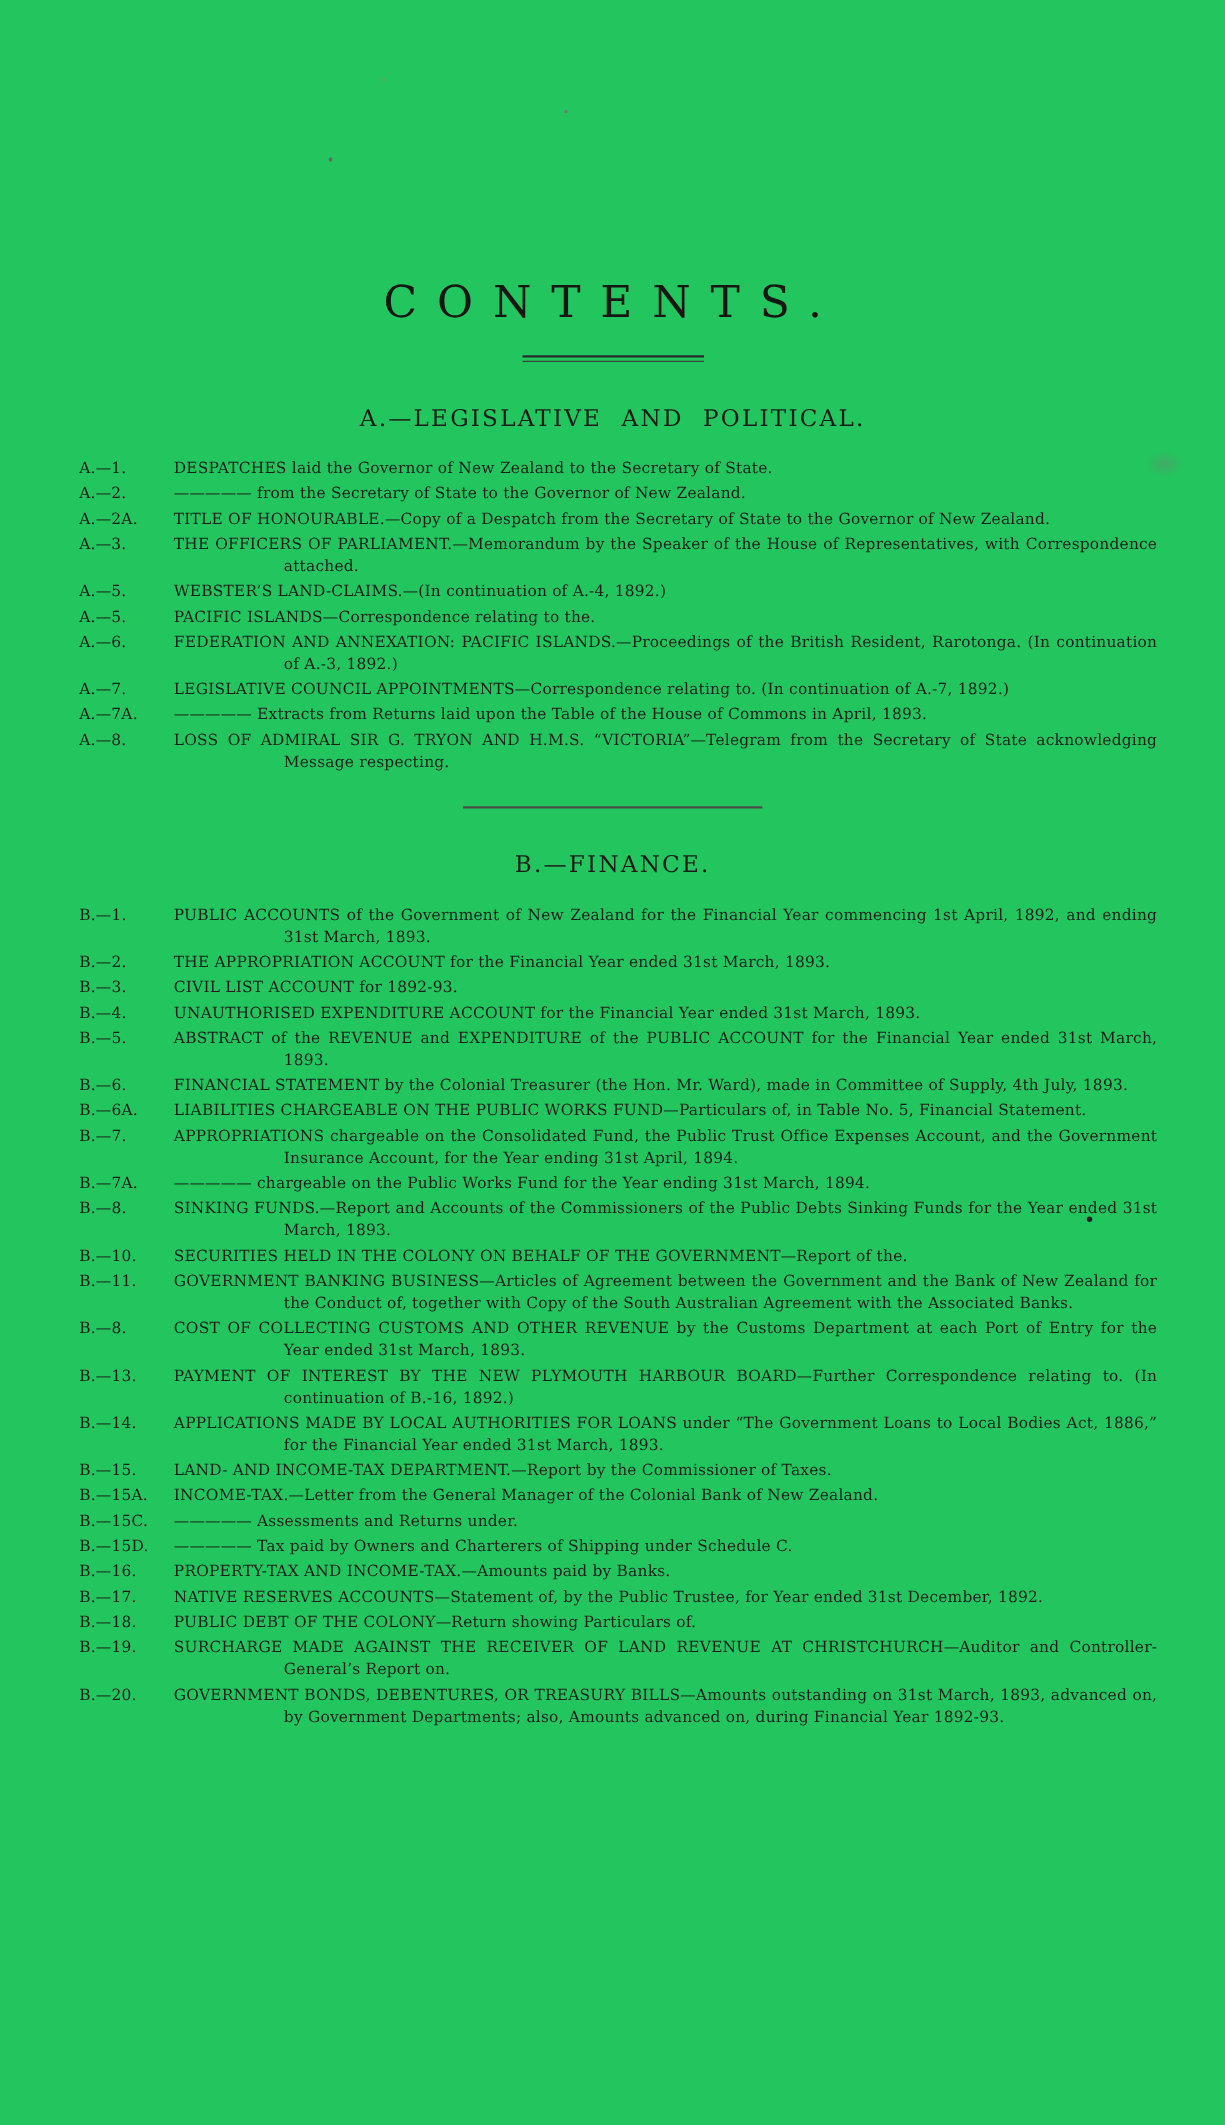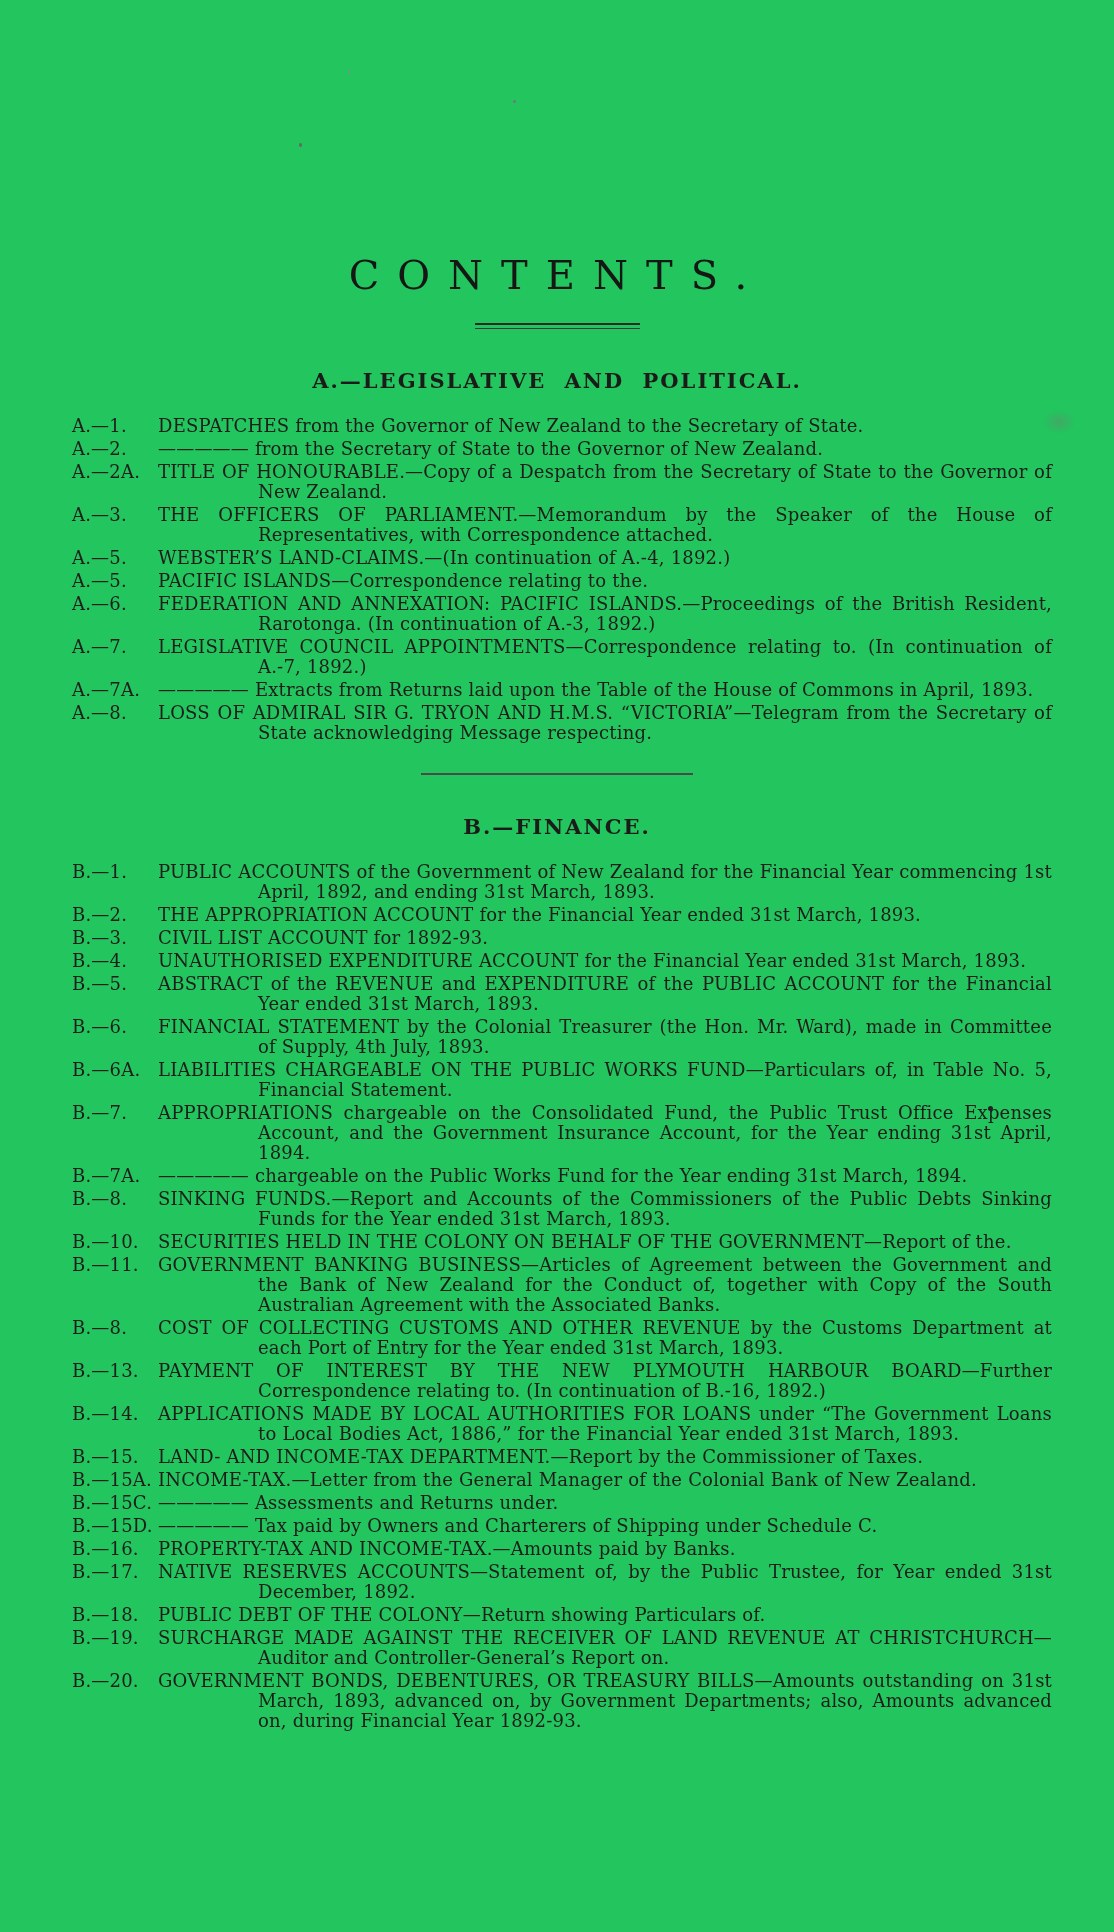--- a/index.html
+++ b/index.html
@@ -31,34 +31,34 @@
     width: 165px;
     height: 3px;
     margin: 28px auto 0 auto;
     border-top: 2px solid #2a2a28;
     border-bottom: 1px solid #3a3a38;
   }
   .section-heading {
     margin: 40px 0 0 0;
     text-align: center;
     font-size: 21px;
-    font-weight: bold;
+    font-weight: normal;
     line-height: 1.1;
     letter-spacing: 2px;
     word-spacing: 9px;
     color: #1b1b19;
   }
   .entry-list {
     width: 980px;
     margin: 24px 0 0 72px;
   }
   .entry {
     display: flex;
     margin-bottom: 3px;
-    font-size: 18px;
+    font-size: 14px;
     line-height: 20px;
     letter-spacing: 0.2px;
   }
   .entry-num {
     flex: 0 0 86px;
     white-space: nowrap;
   }
   .entry-text {
     flex: 1;
     text-align: justify;
@@ -90,21 +90,21 @@
 <body>
 
 <div class="page">
   <h1 class="title">CONTENTS.</h1>
   <div class="double-rule"></div>
   <div id="sections">
       <h2 class="section-heading">A.—LEGISLATIVE AND POLITICAL.</h2>
       <div class="entry-list">
         <div class="entry">
           <span class="entry-num">A.—1.</span>
-          <span class="entry-text">DESPATCHES from the Governor of New Zealand to the Secretary of State.</span>
+          <span class="entry-text">DESPATCHES laid the Governor of New Zealand to the Secretary of State.</span>
         </div>
         <div class="entry">
           <span class="entry-num">A.—2.</span>
           <span class="entry-text">————— from the Secretary of State to the Governor of New Zealand.</span>
         </div>
         <div class="entry">
           <span class="entry-num">A.—2A.</span>
           <span class="entry-text">TITLE OF HONOURABLE.—Copy of a Despatch from the Secretary of State to the Governor of New Zealand.</span>
         </div>
         <div class="entry">

